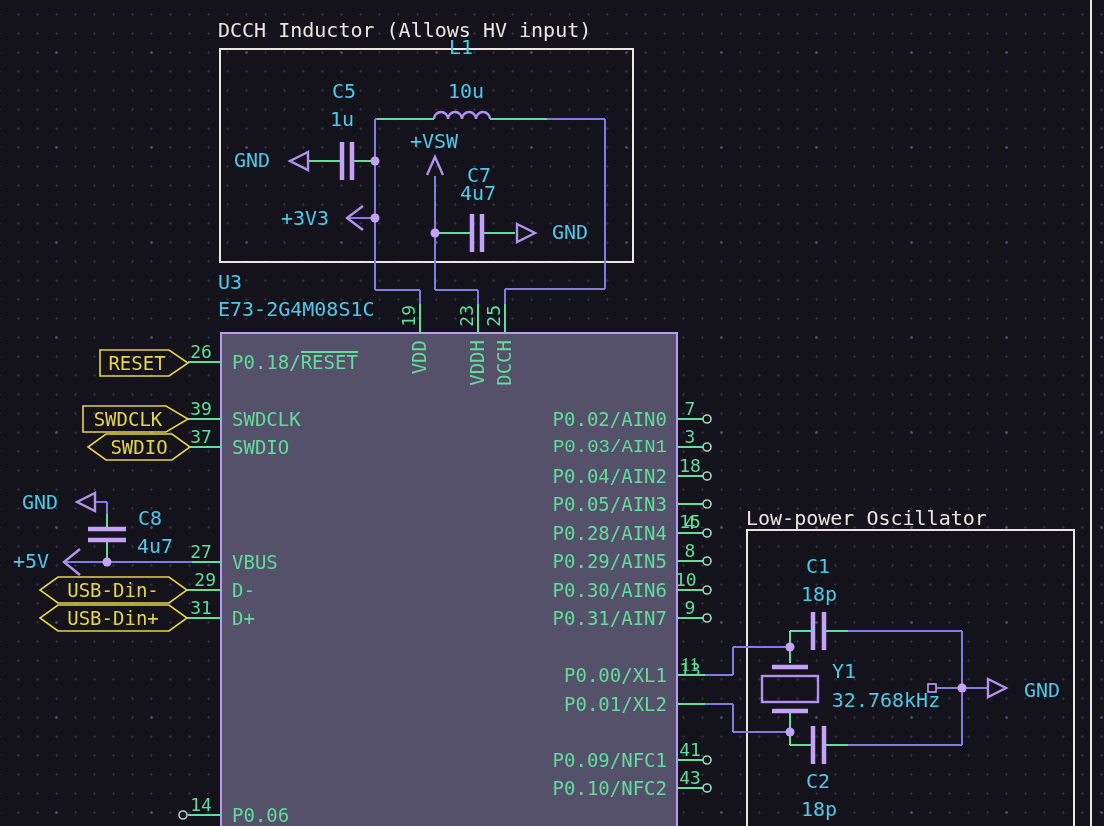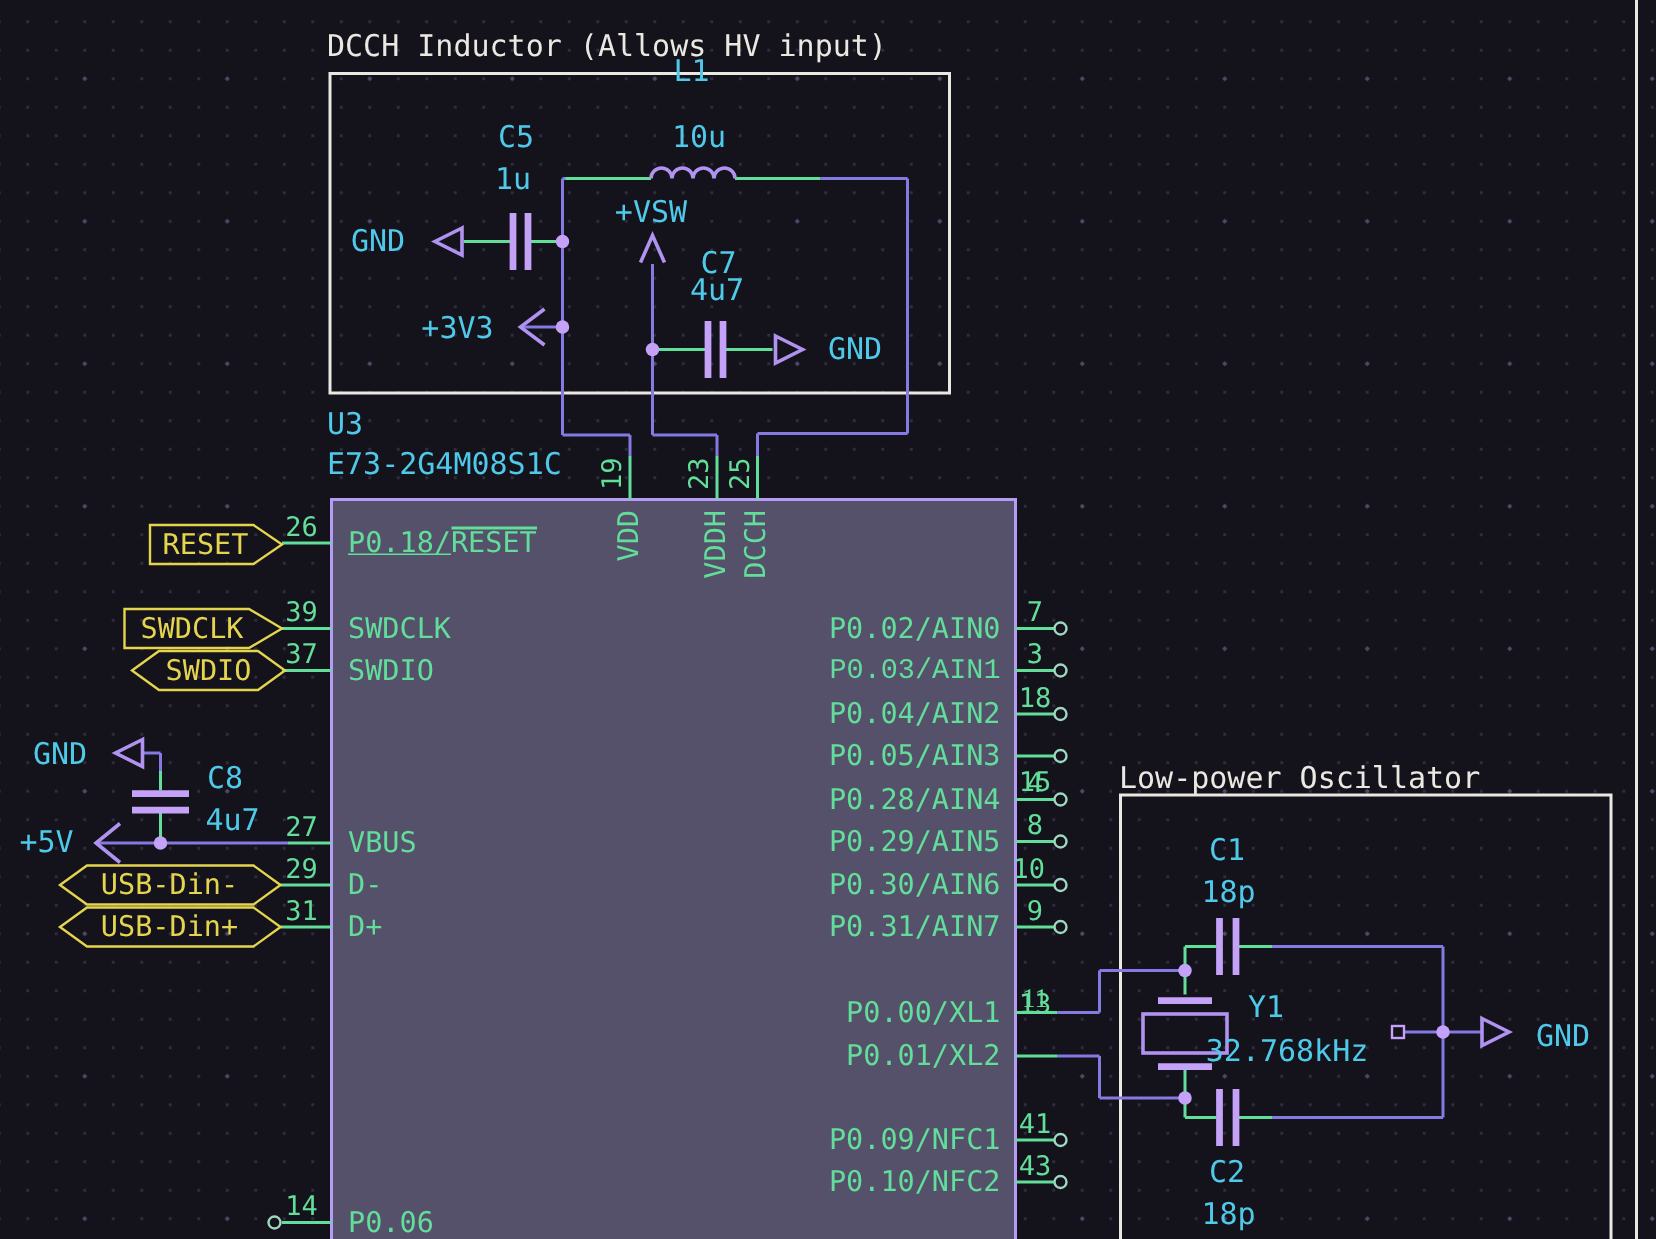--- a/index.html
+++ b/index.html
@@ -137,47 +137,47 @@
   <div class="t ctr" style="left:342px;top:108px">1u</div>
   <div class="t ctr" style="left:461px;top:36px">L1</div>
   <div class="t ctr" style="left:466px;top:80px">10u</div>
   <div class="t ctr" style="left:479px;top:164px">C7</div>
   <div class="t ctr" style="left:478px;top:182px">4u7</div>
   <div class="t ctr" style="left:150px;top:507px">C8</div>
   <div class="t ctr" style="left:155px;top:535px">4u7</div>
   <div class="t ctr" style="left:818px;top:555px">C1</div>
   <div class="t ctr" style="left:819px;top:583px">18p</div>
   <div class="t ctr" style="left:844px;top:660px">Y1</div>
-  <div class="t ctr" style="left:858px;top:689px">32.768kHz</div>
+  <div class="t ctr" style="left:886px;top:689px">32.768kHz</div>
   <div class="t ctr" style="left:818px;top:770px">C2</div>
   <div class="t ctr" style="left:819px;top:798px">18p</div>
 
   <div class="t ctr" style="left:252px;top:149px">GND</div>
   <div class="t ctr" style="left:570px;top:221px">GND</div>
   <div class="t ctr" style="left:40px;top:491px">GND</div>
   <div class="t ctr" style="left:1042px;top:679px">GND</div>
   <div class="t ctr" style="left:434px;top:130px">+VSW</div>
   <div class="t ctr" style="left:305px;top:207px">+3V3</div>
   <div class="t ctr" style="left:31px;top:550px">+5V</div>
 
   <div class="t yellow ctr" style="left:137px;top:352px">RESET</div>
   <div class="t yellow ctr" style="left:128px;top:408px">SWDCLK</div>
   <div class="t yellow ctr" style="left:139px;top:436px">SWDIO</div>
   <div class="t yellow ctr" style="left:113px;top:579px">USB-Din-</div>
   <div class="t yellow ctr" style="left:113px;top:607px">USB-Din+</div>
 
 <div class="t num" style="left: 186px; top: 342px; width: 30px; text-align: center;">26</div>
-    <div class="t pname" style="left: 232px; top: 351px; text-decoration: underline;"><span>P0.18/</span><span class="bar">RESET</span></div>
+    <div class="t pname" style="left: 232px; top: 351px;"><span>P0.18/</span><span class="bar">RESET</span></div>
     <div class="t num" style="left: 186px; top: 399px; width: 30px; text-align: center;">39</div>
     <div class="t pname" style="left: 232px; top: 408px;"><span>SWDCLK</span></div>
     <div class="t num" style="left: 186px; top: 427px; width: 30px; text-align: center;">37</div>
     <div class="t pname" style="left: 232px; top: 436px;"><span>SWDIO</span></div>
     <div class="t num" style="left: 186px; top: 542px; width: 30px; text-align: center;">27</div>
     <div class="t pname" style="left: 232px; top: 551px;"><span>VBUS</span></div>
-    <div class="t num" style="left: 186px; top: 570px; width: 30px; text-align: center;">29</div>
+    <div class="t num" style="left: 186px; top: 570px; width: 30px; text-align: right;">29</div>
     <div class="t pname" style="left: 232px; top: 579px;"><span>D-</span></div>
     <div class="t num" style="left: 186px; top: 598px; width: 30px; text-align: center;">31</div>
     <div class="t pname" style="left: 232px; top: 607px;"><span>D+</span></div>
     <div class="t num" style="left: 186px; top: 795px; width: 30px; text-align: center;">14</div>
     <div class="t pname" style="left: 232px; top: 804px;"><span>P0.06</span></div>
     <div class="t num" style="left: 675px; top: 399px; width: 30px; text-align: center;">7</div>
     <div class="t pname" style="right: 437px; top: 408px;">P0.02/AIN0</div>
     <div class="t num" style="left: 675px; top: 427px; width: 30px; text-align: center;">3</div>
     <div class="t pname" style="right: 437px; top: 436px; font-family: Liberation Mono, monospace;">P0.03/AIN1</div>
     <div class="t num" style="left: 675px; top: 456px; width: 30px; text-align: center;">18</div>

